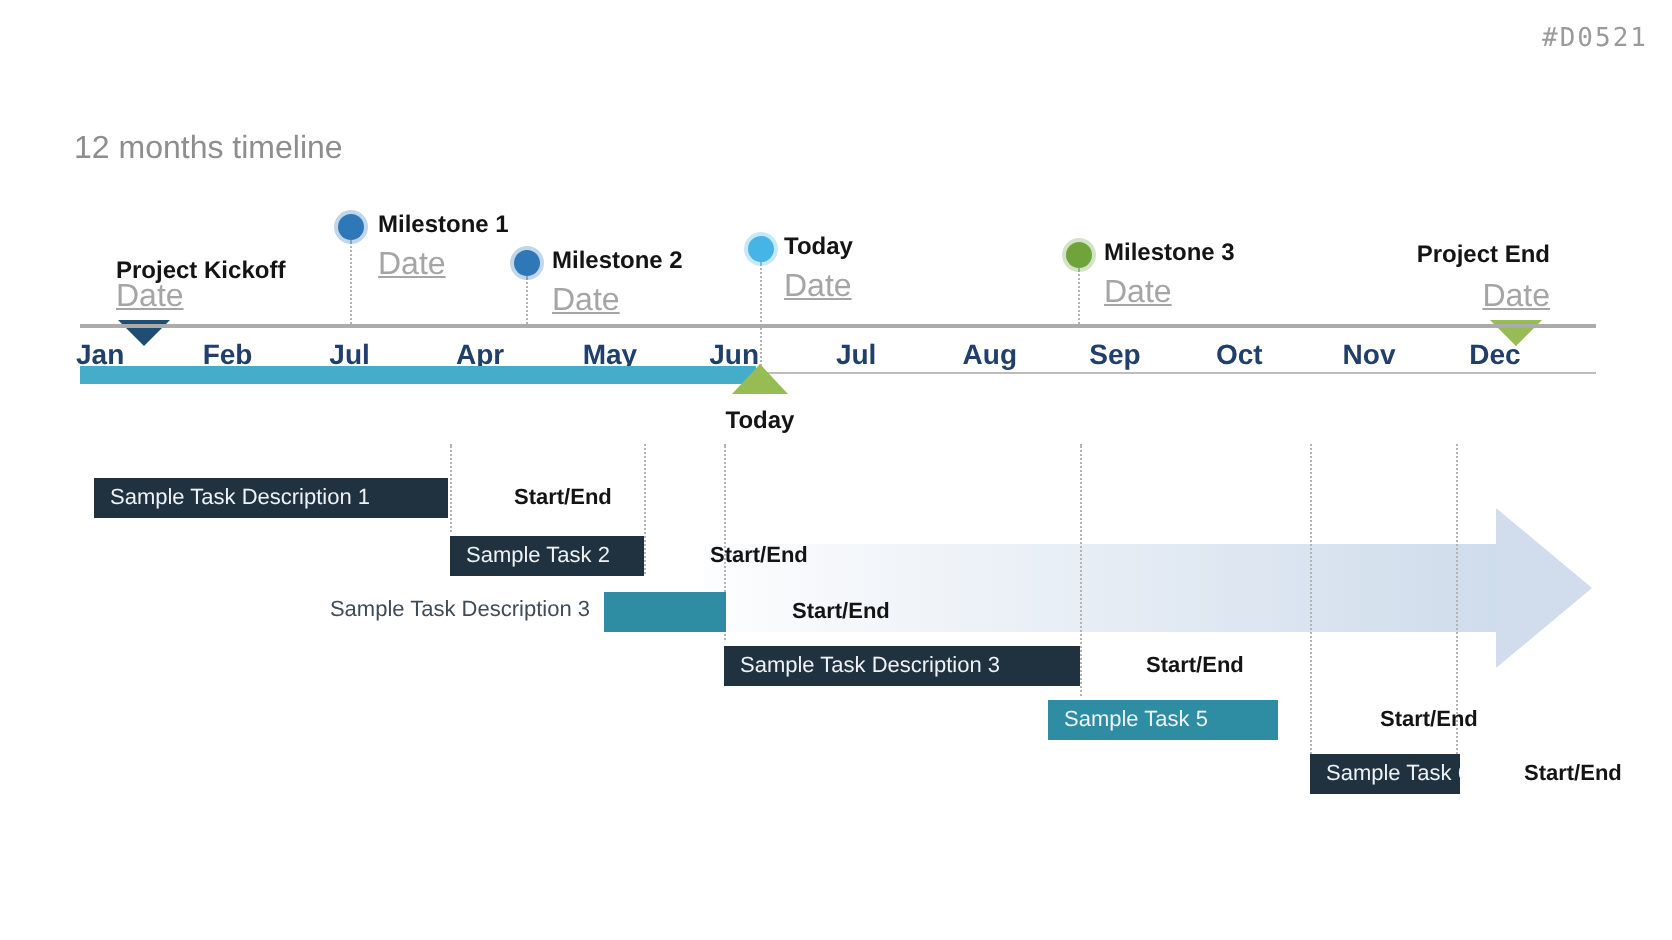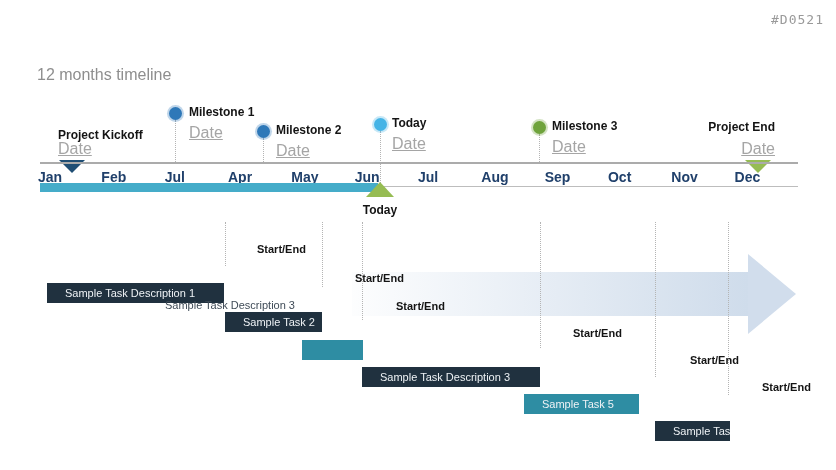--- a/index.html
+++ b/index.html
@@ -33,21 +33,21 @@
   .today-label{position:absolute;left:352px;top:203px;width:56px;text-align:center;
                font-size:12px;font-weight:bold;color:#141414;}
 
   .arrow-body{position:absolute;left:352px;top:272px;width:396px;height:44px;
               background:linear-gradient(to right,rgba(225,233,242,.08),#cfdceb);}
   .arrow-head{position:absolute;left:748px;top:254px;width:0;height:0;
               border-top:40px solid transparent;border-bottom:40px solid transparent;
               border-left:48px solid #d1ddec;}
 
   .bar{position:absolute;height:20px;line-height:20px;font-size:11px;color:#eef2f5;
-       padding-left:18px;box-sizing:border-box;white-space:nowrap;overflow:hidden;margin-top:44px;}
+       padding-left:8px;box-sizing:border-box;white-space:nowrap;overflow:hidden;}
   .bar.dark{background:#20313f;}
   .bar.teal{background:#2e8da3;}
   .task-out-label{position:absolute;font-size:11px;color:#3f4b57;text-align:right;white-space:nowrap;}
   .startend{position:absolute;font-size:11px;font-weight:bold;color:#141414;white-space:nowrap;margin-left:24px;}
 </style>
 </head>
 <body>
 
 <div class="slide">
 

